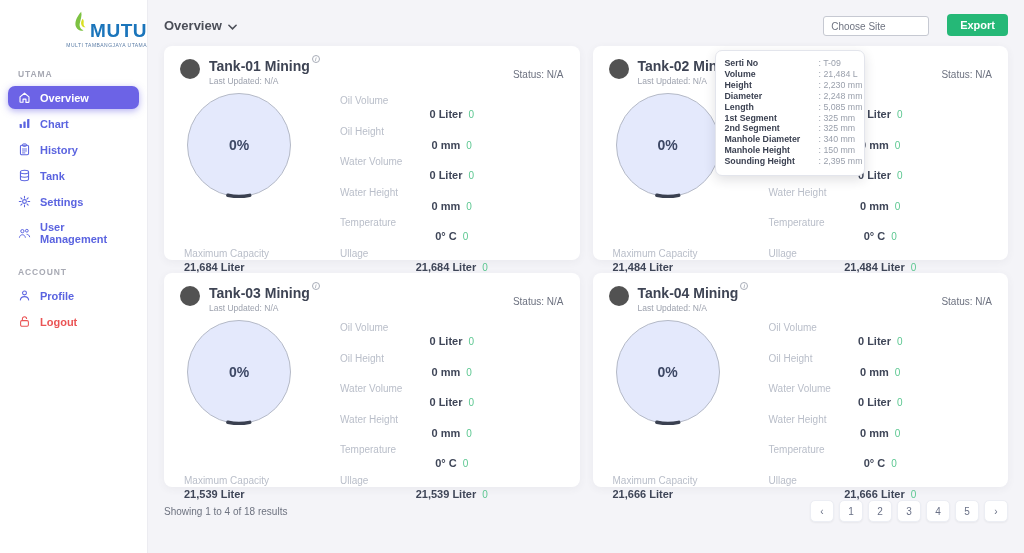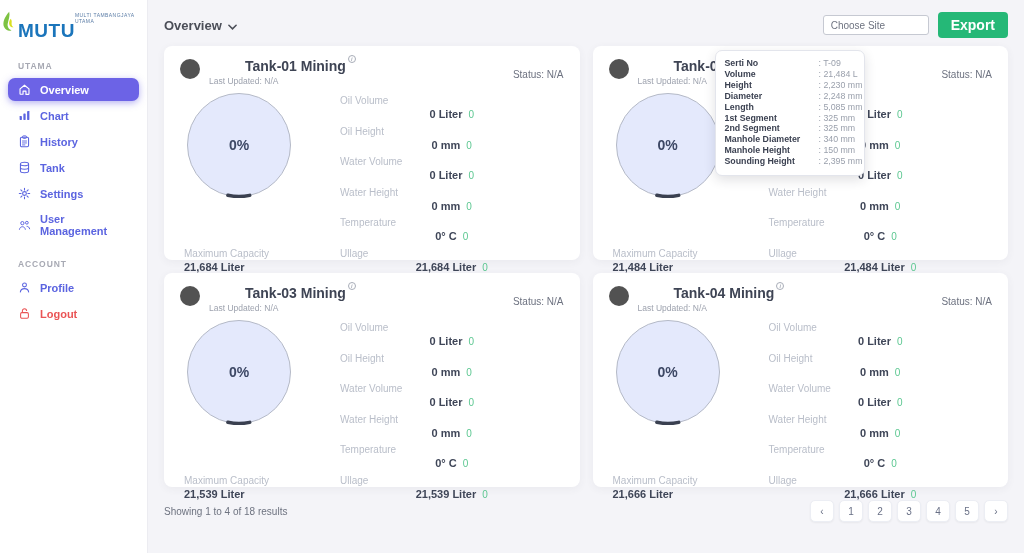--- a/index.html
+++ b/index.html
@@ -2,51 +2,51 @@
 <html><head>
 <meta charset="utf-8">
 <style>
   * { margin:0; padding:0; box-sizing:border-box; }
   html,body { width:1024px; height:553px; overflow:hidden; }
   body { font-family:"Liberation Sans", sans-serif; background:#f4f4f8; color:#3f4658; }
   .app { display:flex; width:100%; height:100%; }
 
   
   .sidebar { width:148px; background:#fff; border-right:1px solid #ececf1; padding-top:8px; flex-shrink:0; }
-  .logo { display:flex; flex-direction:row; align-items:flex-start; padding:2px 0 4px; }
+  .logo { display:flex; flex-direction:column; align-items:flex-end; padding:2px 0 4px; }
   .logo-row { display:flex; align-items:flex-end; gap:1px; }
   .logo-title { font-size:19px; font-weight:bold; color:#1b75bb; letter-spacing:.5px; line-height:1; }
   .logo-sub { font-size:5px; color:#5a7ca6; letter-spacing:.45px; margin-top:2px; }
   .section-label { font-size:8.5px; font-weight:bold; letter-spacing:.9px; color:#a7a9b3; padding:0 18px; margin:17px 0 7px; }
   .nav-item { display:flex; align-items:center; gap:9px; margin:3px 8px; padding:5px 10px; border-radius:7px;
               color:#5b64e0; font-size:11px; font-weight:bold; cursor:pointer; }
   .nav-item .nav-ico { width:13px; height:13px; display:flex; align-items:center; }
   .nav-item svg { width:13px; height:13px; }
   .nav-item.active { background:#6c63e6; color:#fff; box-shadow:0 2px 7px rgba(108,99,230,.5); }
   .nav-item.danger { color:#ea5455;align-items:flex-end; }
 
   
   .main { flex:1; padding:10px 16px 0; position:relative; }
   .topbar { display:flex; align-items:center; justify-content:space-between; height:30px; }
   .page-title { display:flex; align-items:center; gap:6px; font-size:13px; font-weight:bold; color:#4b4e58; cursor:pointer; }
   .page-title svg { width:9px; height:6px; }
-  .topbar-right { display:flex; align-items:center; gap:9px; }
+  .topbar-right { display:flex; align-items:flex-end; gap:18px; }
   .site-input { width:106px; height:20px; border:1px solid #c6c9d2; border-radius:3px; font-size:10px; padding:0 7px;
                 color:#555; font-family:"Liberation Sans", sans-serif; background:#fff; }
   .site-input::placeholder { color:#6e7380; }
-  .export-btn { background:#25b877; color:#fff; border:none; border-radius:4px; font-size:14px; font-weight:bold;
+  .export-btn { background:#25b877; color:#fff; border:none; border-radius:4px; font-size:11px; font-weight:bold;
                 padding:5px 13px; cursor:pointer; font-family:"Liberation Sans", sans-serif; }
 
   
   .grid { display:grid; grid-template-columns:1fr 1fr; gap:13px; margin-top:6px; }
   .card { background:#fff; border-radius:8px; padding:11px 16px 13px; height:214px; position:relative;
           box-shadow:0 2px 8px rgba(75,70,92,.06); display:flex; flex-direction:column; }
   .card-head { display:flex; align-items:flex-start; }
   .avatar { width:20px; height:20px; border-radius:50%; background:#525252; margin:2px 9px 0 0; flex-shrink:0; }
-  .card-title { font-size:14px; font-weight:bold; color:#3e4454;margin-left:36px; }
+  .card-title { font-size:14px; font-weight:bold; color:#3e4454; }
   .info-icon { display:inline-flex; align-items:center; justify-content:center; width:8px; height:8px; border:1px solid #a8adb8;
                border-radius:50%; color:#a8adb8; font-size:5.5px; font-weight:bold; vertical-align:top; margin-left:2px;
                position:relative; top:-2px; cursor:pointer; font-style:italic; }
   .last-updated { font-size:8.5px; color:#9da2ae; margin-top:1px; }
   .status { margin-left:auto; font-size:10px; color:#6d7280; margin-top:12px; }
   .card-body { display:flex; flex:1; margin-top:2px; }
   .left-col { width:152px; display:flex; flex-direction:column; flex-shrink:0; }
   .gauge { position:relative; width:106px; height:106px; margin:4px 0 0 6px; }
   .gauge-label { position:absolute; inset:0; display:flex; align-items:center; justify-content:center;
                  font-size:14px; font-weight:bold; color:#3d4865; }

